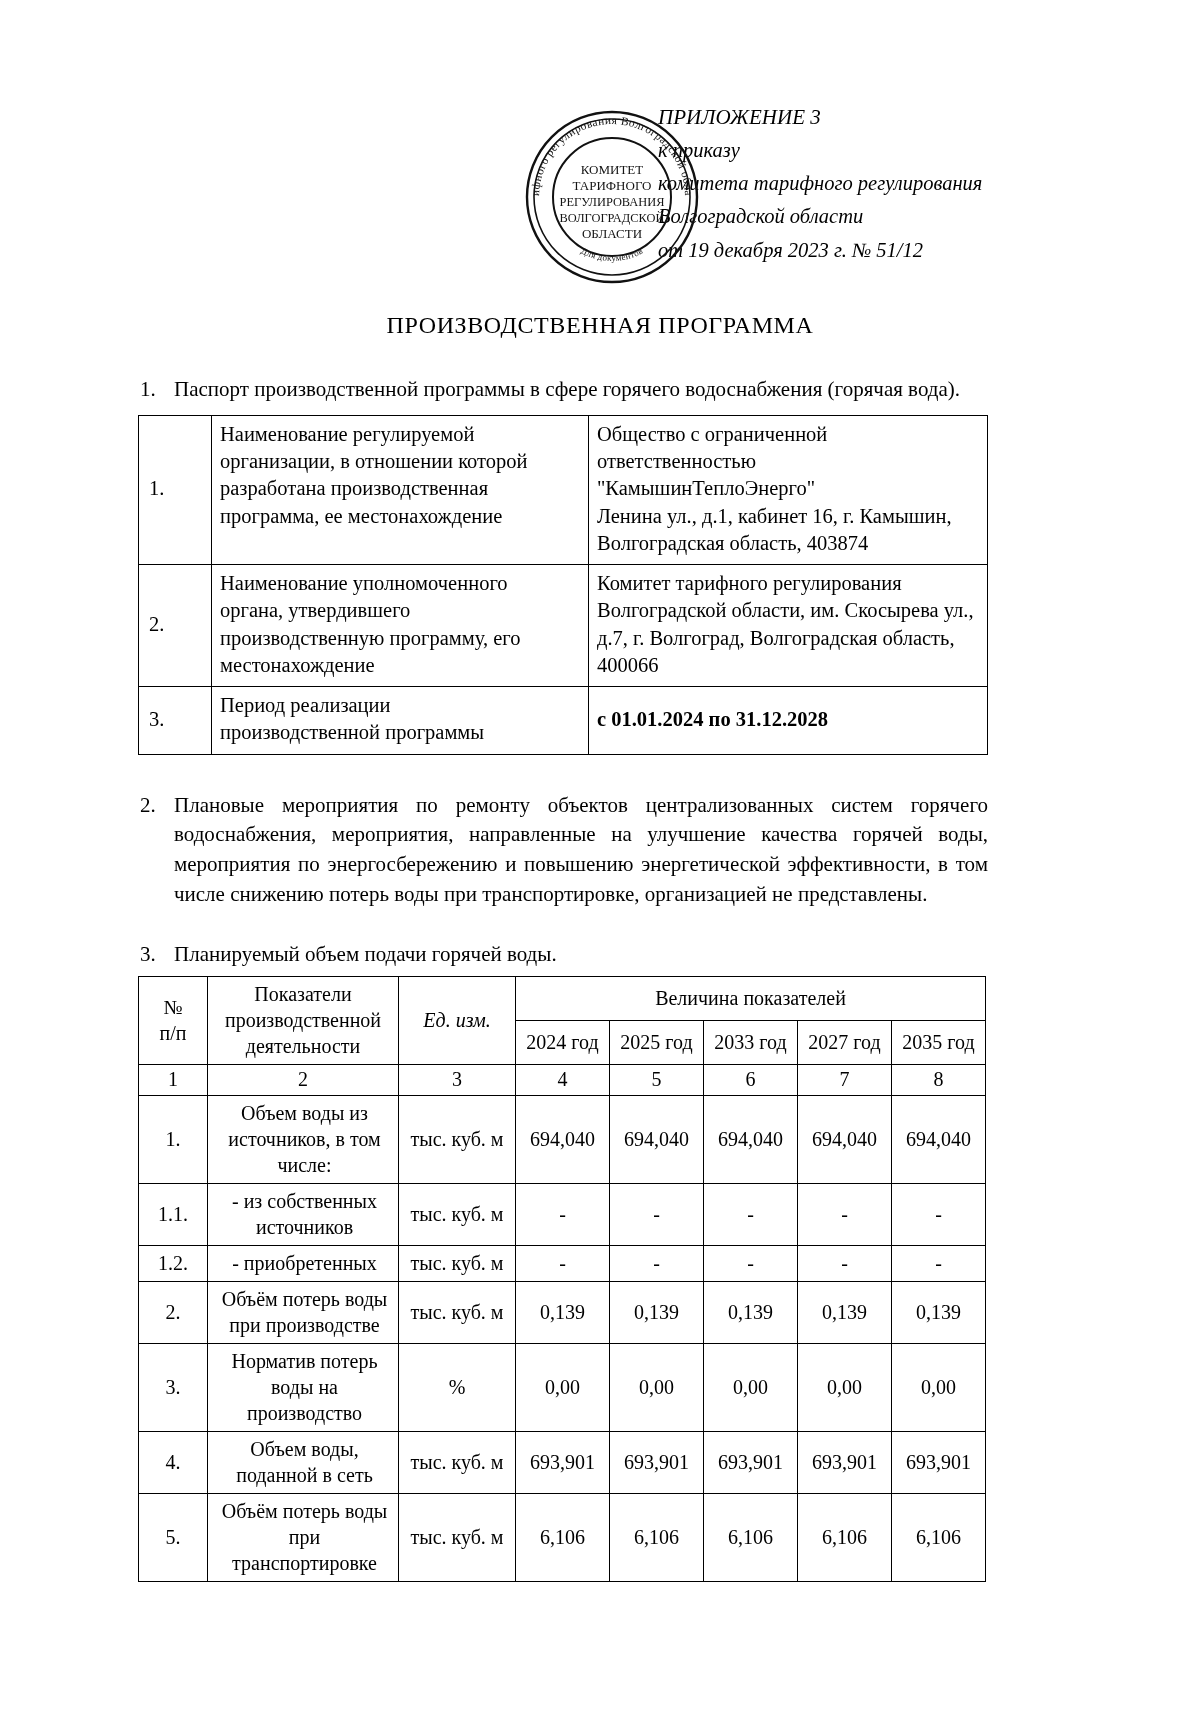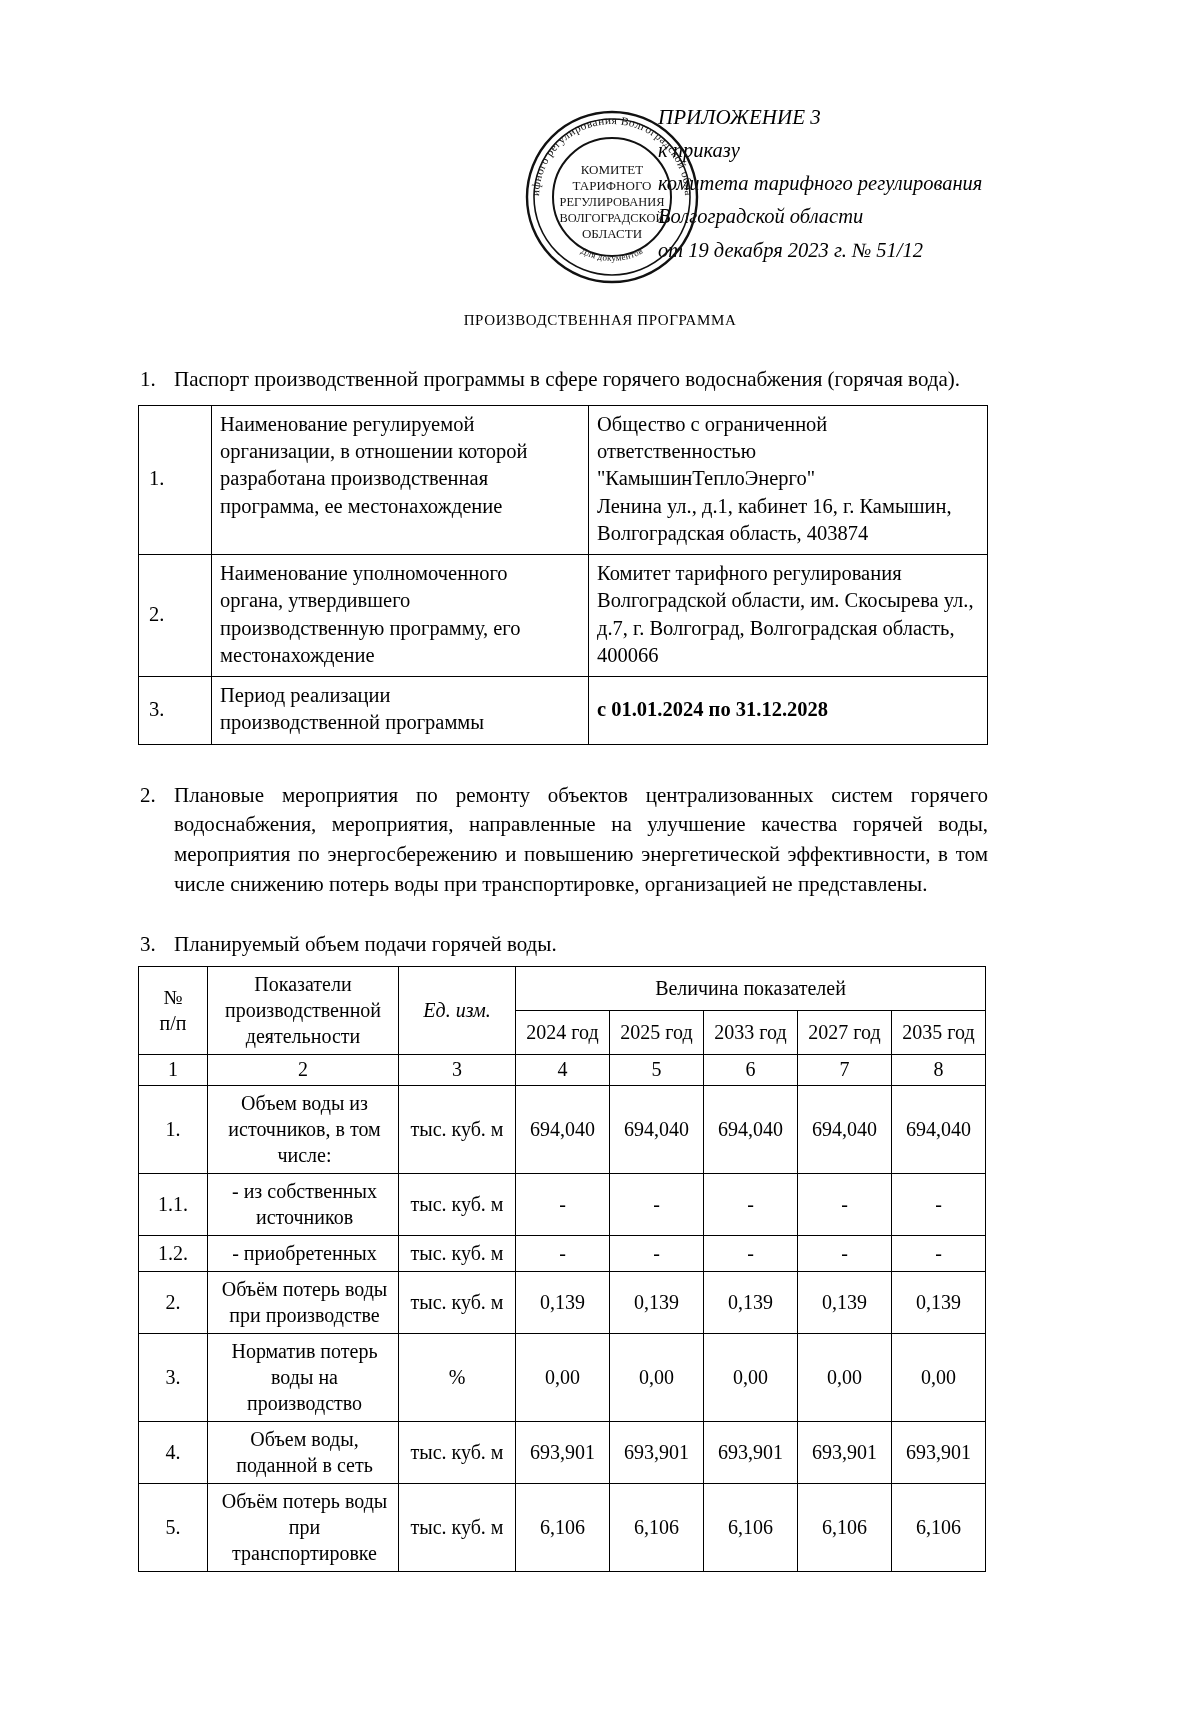--- a/index.html
+++ b/index.html
@@ -57,21 +57,21 @@
     height: 186px;
   }
   .stamp text {
     font-family: "Liberation Serif", serif;
     fill: #141414;
   }
 
   
   .doc-title {
     text-align: center;
-    font-size: 15px;
+    font-size: 24px;
     letter-spacing: 0.6px;
     margin: 92px 0 0 0;
   }
 
   
   .section {
     margin: 36px 0 0 0;
     padding: 0 206px 0 140px;
     position: relative;
     font-size: 21px;

